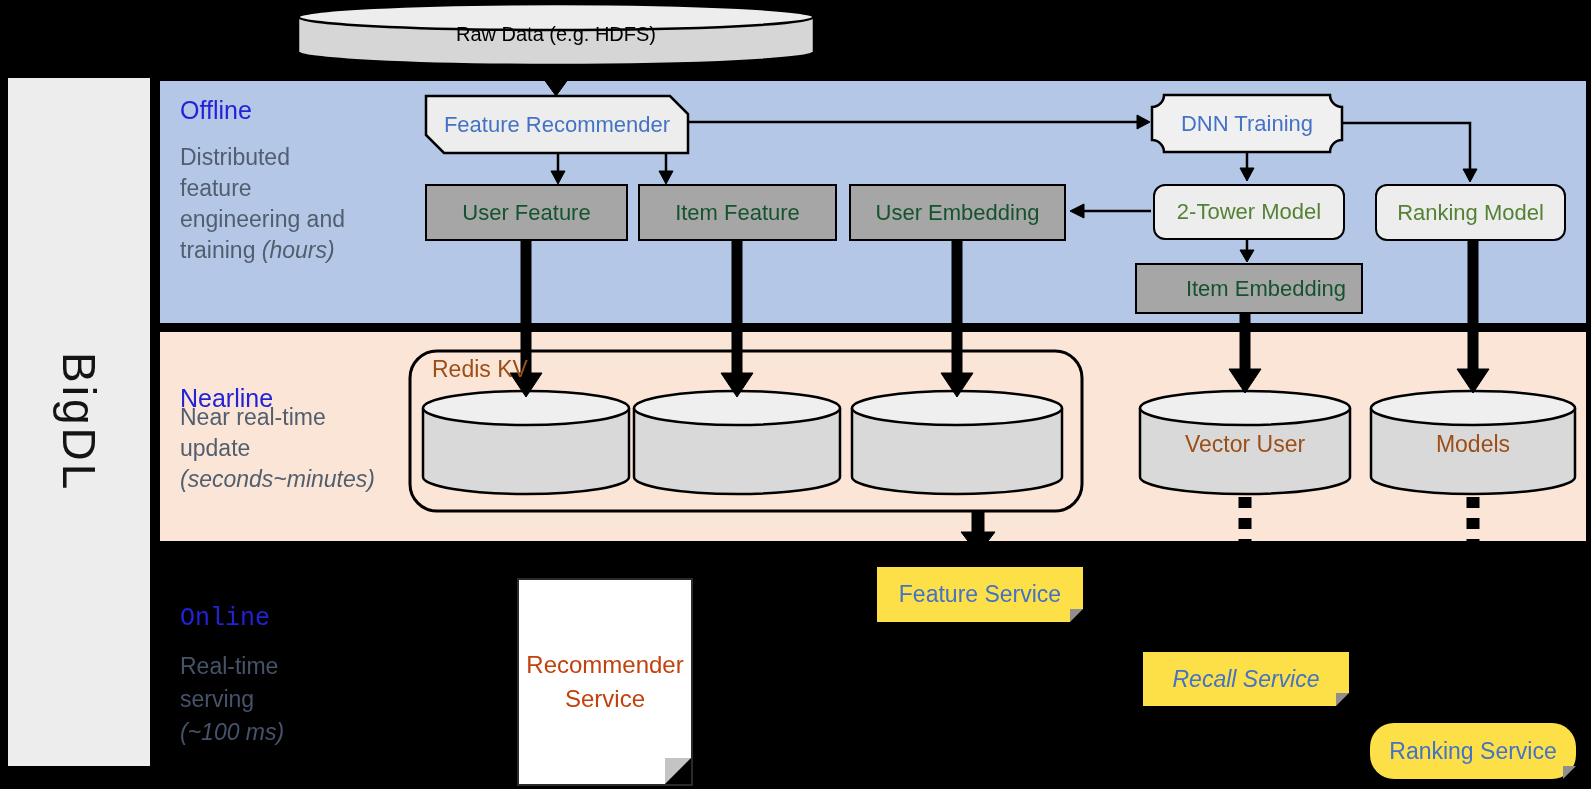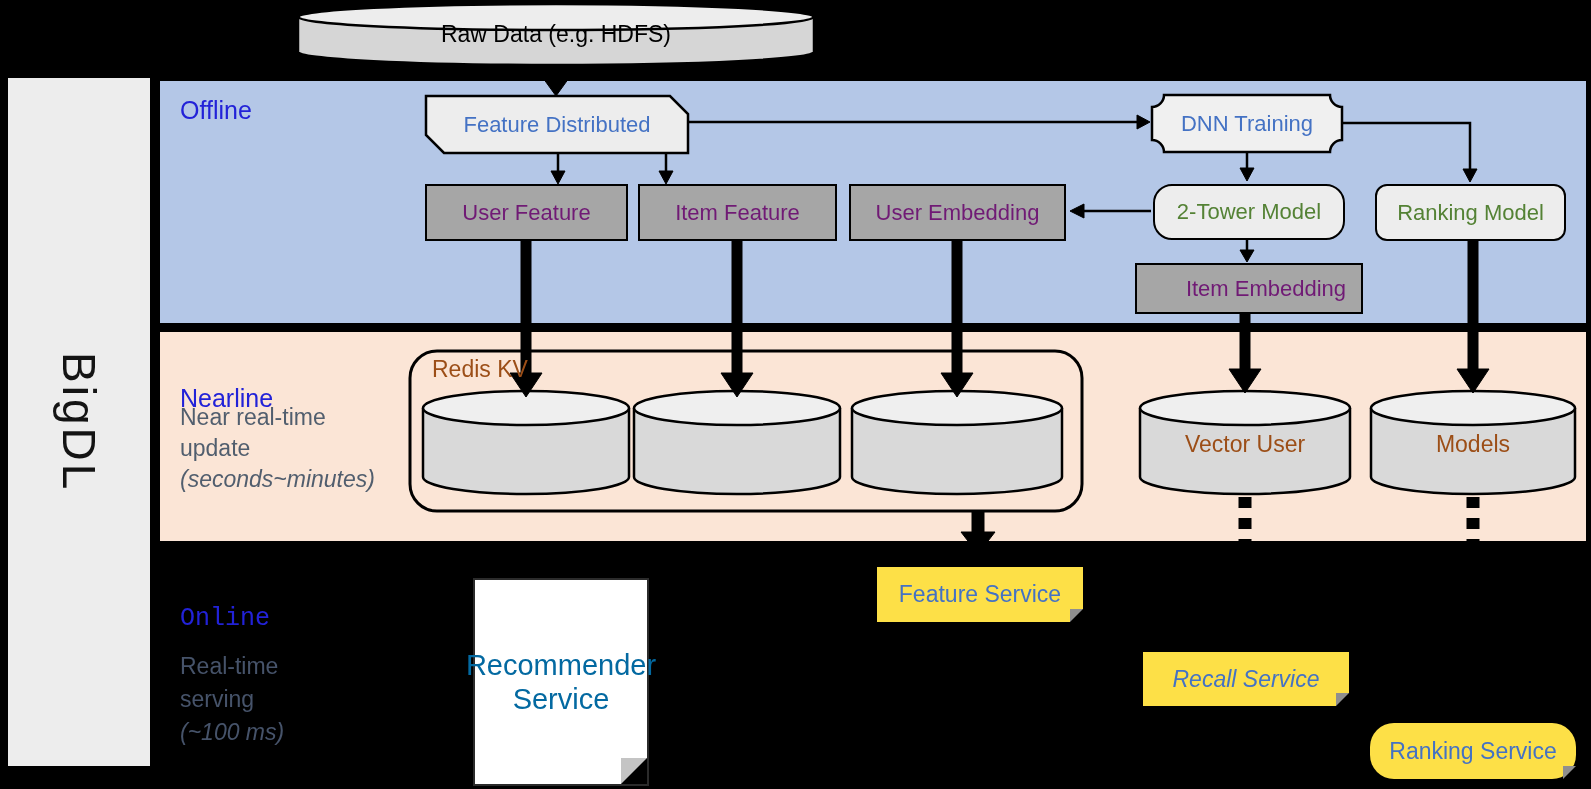--- a/index.html
+++ b/index.html
@@ -16,32 +16,32 @@
     display:flex;align-items:center;justify-content:center;}
   .brand-text{writing-mode:vertical-rl;font-size:46px;color:#141414;letter-spacing:3px;}
   
   .band-title{font-size:25px;font-weight:500;color:#2222D8;}
   .band-desc{font-size:23px;color:#515E6E;line-height:31px;}
   .band-desc.on-black{color:#46536A;line-height:33px;}
   .it{font-style:italic;}
   
   .node{display:flex;align-items:center;justify-content:center;text-align:center;
     font-size:22px;box-sizing:border-box;}
-  .gray-box{background:#A6A6A6;border:2.5px solid #000;color:#701a75;}
+  .gray-box{background:#A6A6A6;border:2.5px solid #000;color:#14532d;}
   .model-box{background:#EDEDED;border:2.5px solid #000;border-radius:12px;color:#548235;}
   .proc-label{color:#4472C4;}
   .store-label{color:#9C4E17;}
   
   .service{background:#fde047;color:#4472C4;font-size:23px;}
   .fold{position:absolute;right:0;bottom:0;width:0;height:0;
     border-top:13px solid #8f8f8f;border-right:13px solid #000;}
   .fold.big{border-top:26px solid #c4c4c4;border-right:26px solid #000;}
   
-  .doc{background:#FFFFFF;border:2px solid #2b2b2b;color:#0369a1;font-size:29px;
-    line-height:34px;display:flex;align-items:center;justify-content:center;text-align:center;}
+  .doc{background:#FFFFFF;border:2px solid #2b2b2b;color:#c2410c;font-size:24px;
+    line-height:34px;display:flex;align-items:center;justify-content:center;text-align:center;margin-left:44px;}
   svg{position:absolute;left:0;top:0;pointer-events:none;}
 </style>
 </head>
 <body>
 
 <div id="canvas">
 
   <div class="abs band-offline"></div>
   <div class="abs band-nearline"></div>
 
@@ -142,45 +142,51 @@
       <line x1="1245" y1="497" x2="1245" y2="541" stroke-width="13" stroke-dasharray="11 10"></line>
       <line x1="1473" y1="497" x2="1473" y2="541" stroke-width="13" stroke-dasharray="11 10"></line>
     </g>
   </svg>
 
   <div class="abs brand-bar">
     <div class="brand-text">BigDL</div>
   </div>
 
   <div class="abs band-title" style="left:180px;top:96px;">Offline</div>
+  <div class="abs band-desc" style="left:180px;top:142px;">
+    <div><span>Distributed</span></div>
+    <div><span>feature</span></div>
+    <div><span>engineering and</span></div>
+    <div><span>training </span><span class="it">(hours)</span></div>
+  </div>
 
   <div class="abs band-title" style="left:180px;top:356px;margin-top:28px;">Nearline</div>
   <div class="abs band-desc" style="left:180px;top:402px;">
     <div><span>Near real-time</span></div>
     <div><span>update</span></div>
     <div class="it">(seconds~minutes)</div>
   </div>
 
   <div class="abs band-title" style="left:180px;top:604px;font-family:Liberation Mono, monospace;">Online</div>
   <div class="abs band-desc on-black" style="left:180px;top:650px;">
     <div><span>Real-time</span></div>
     <div><span>serving</span></div>
     <div class="it">(~100 ms)</div>
   </div>
 
-  <div class="abs node" style="left:298px;top:18px;width:516px;height:32px;color:#000;font-size:23px;">Raw Data (e.g. HDFS)</div>
-  <div class="abs node proc-label" style="left:426px;top:96px;width:262px;height:57px;">Feature Distributed</div>
+  <div class="abs node" style="left:298px;top:18px;width:516px;height:32px;color:#000;font-size:20px;">Raw Data (e.g. HDFS)</div>
+  <div class="abs node proc-label" style="left:426px;top:96px;width:262px;height:57px;">Feature Recommender</div>
   <div class="abs node proc-label" style="left:1152px;top:95px;width:190px;height:57px;">DNN Training</div>
 
   <div class="abs node gray-box" style="left:425px;top:184px;width:203px;height:57px;">User Feature</div>
   <div class="abs node gray-box" style="left:638px;top:184px;width:199px;height:57px;">Item Feature</div>
   <div class="abs node gray-box" style="left:849px;top:184px;width:217px;height:57px;">User Embedding</div>
   <div class="abs node gray-box" style="left:1135px;top:263px;width:228px;height:51px;padding-left:34px;">Item Embedding</div>
 
-  <div class="abs node model-box" style="left:1153px;top:184px;width:192px;height:56px;border-radius:19px;">2-Tower Model</div>
+  <div class="abs node model-box" style="left:1153px;top:184px;width:192px;height:56px;">2-Tower Model</div>
   <div class="abs node model-box" style="left:1375px;top:184px;width:191px;height:57px;">Ranking Model</div>
 
   <div class="abs store-label" style="left:432px;top:356px;font-size:23px;">Redis KV</div>
   <div class="abs node store-label" style="left:1140px;top:426px;width:210px;height:36px;font-size:23px;">Vector User</div>
   <div class="abs node store-label" style="left:1371px;top:426px;width:204px;height:36px;font-size:23px;">Models</div>
 
   <div class="abs doc" style="left:473px;top:578px;width:172px;height:204px;">
     <div>
       <div>Recommender</div>
       <div>Service</div>

